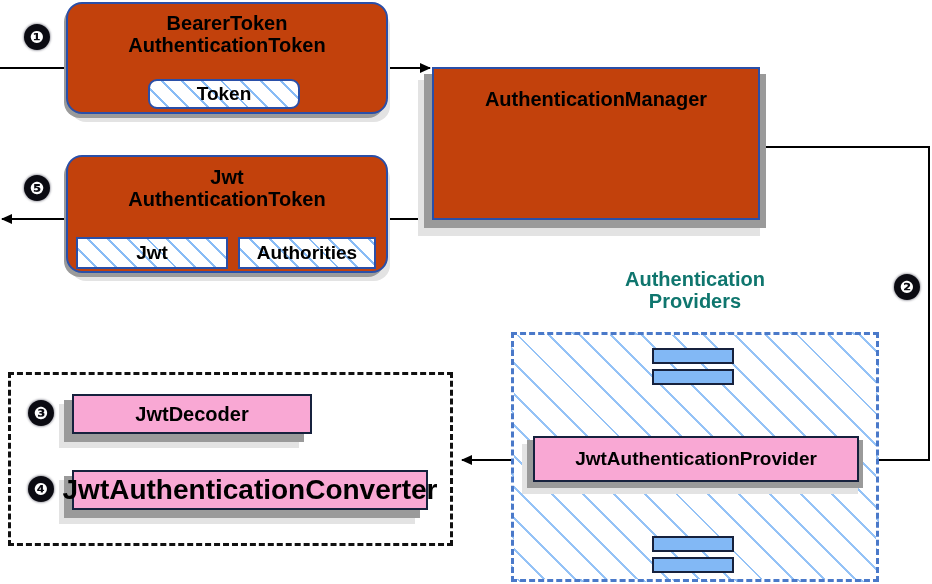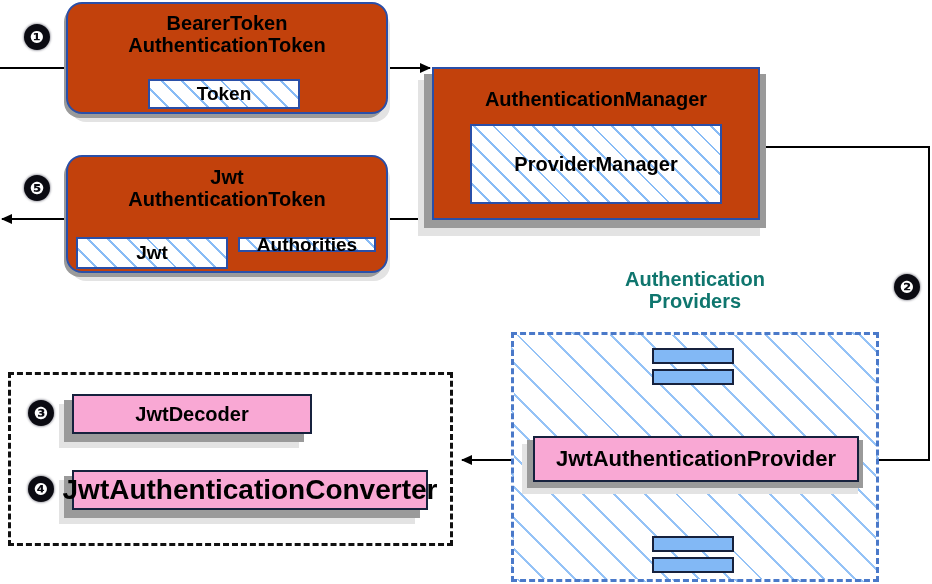--- a/index.html
+++ b/index.html
@@ -162,67 +162,64 @@
     <line x1="694" y1="391" x2="694" y2="432" stroke="#000" stroke-width="5" marker-end="url(#arrow-both)" marker-start="url(#arrow-both)"></line>
     <line x1="694" y1="492" x2="694" y2="532" stroke="#000" stroke-width="5" marker-end="url(#arrow-both)" marker-start="url(#arrow-both)"></line>
   </svg>
 
   <div class="shadow-light round" style="left:70px;top:10px;width:320px;height:112px;"></div>
   <div class="shadow-dark round" style="left:64px;top:6px;width:320px;height:112px;"></div>
   <div class="card round" style="left:66px;top:2px;width:322px;height:112px;">
     <div class="card-title" style="top:8px;font-size:20px;">BearerToken
 AuthenticationToken</div>
   </div>
-  <div class="hatch" style="left:148px;top:79px;width:152px;height:30px;font-size:19px;">
+  <div class="hatch" style="left:148px;top:79px;width:152px;height:30px;font-size:19px;border-radius:9px;">
     <span>Token</span>
   </div>
   <div class="bullet" style="left:24px;top:24px;">
     <span>❶</span>
   </div>
 
   <div class="shadow-light round" style="left:70px;top:163px;width:320px;height:118px;"></div>
   <div class="shadow-dark round" style="left:64px;top:159px;width:320px;height:118px;"></div>
   <div class="card round" style="left:66px;top:155px;width:322px;height:118px;">
     <div class="card-title" style="top:9px;font-size:20px;">Jwt
 AuthenticationToken</div>
   </div>
   <div class="hatch" style="left:76px;top:237px;width:152px;height:32px;font-size:19px;">
     <span>Jwt</span>
   </div>
-  <div class="hatch" style="left:238px;top:237px;width:138px;height:15px;font-size:19px;">
+  <div class="hatch" style="left:238px;top:237px;width:138px;height:32px;font-size:19px;">
     <span>Authorities</span>
   </div>
   <div class="bullet" style="left:24px;top:175px;">
     <span>❺</span>
   </div>
 
   <div class="shadow-light" style="left:418px;top:80px;width:342px;height:156px;"></div>
   <div class="shadow-dark" style="left:424px;top:74px;width:342px;height:154px;"></div>
   <div class="card" style="left:432px;top:67px;width:328px;height:153px;">
     <div class="card-title" style="top:19px;font-size:20px;">AuthenticationManager</div>
   </div>
-  <div class="hatch" style="left:470px;top:124px;width:252px;height:80px;font-size:20px;">
-    <span>ProviderManager</span>
-  </div>
 
   <div class="bullet" style="left:894px;top:274px;">
     <span>❷</span>
   </div>
 
   <div class="group-label" style="left:511px;top:268px;width:368px;font-size:20px;">Authentication
 Providers</div>
 
   <div class="group-dashed" style="left:511px;top:332px;width:368px;height:250px;"></div>
 
   <div class="minibar" style="left:652px;top:348px;width:82px;height:16px;"></div>
   <div class="minibar" style="left:652px;top:369px;width:82px;height:16px;"></div>
 
   <div class="shadow-light" style="left:522px;top:444px;width:336px;height:50px;"></div>
   <div class="shadow-dark" style="left:527px;top:440px;width:336px;height:48px;"></div>
-  <div class="box" style="left:533px;top:436px;width:326px;height:46px;font-size:22px;">
+  <div class="box" style="left:533px;top:436px;width:326px;height:46px;font-size:19px;">
     <span>JwtAuthenticationProvider</span>
   </div>
 
   <div class="minibar" style="left:652px;top:536px;width:82px;height:16px;"></div>
   <div class="minibar" style="left:652px;top:557px;width:82px;height:16px;"></div>
 
   <div class="group-dotted" style="left:8px;top:372px;width:445px;height:174px;"></div>
 
   <div class="shadow-light" style="left:59px;top:404px;width:240px;height:44px;"></div>
   <div class="shadow-dark" style="left:64px;top:400px;width:240px;height:42px;"></div>

